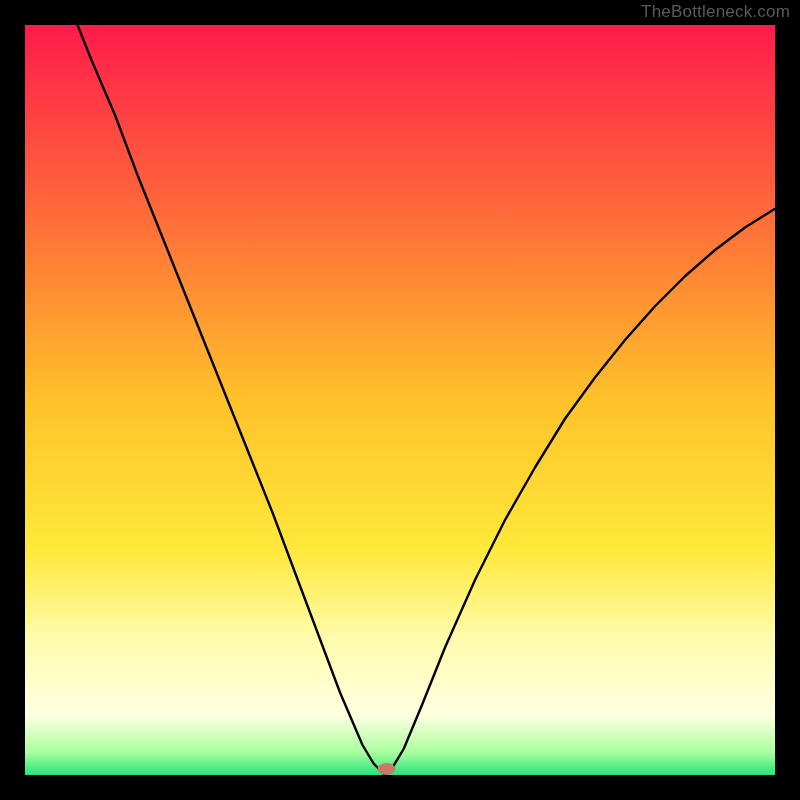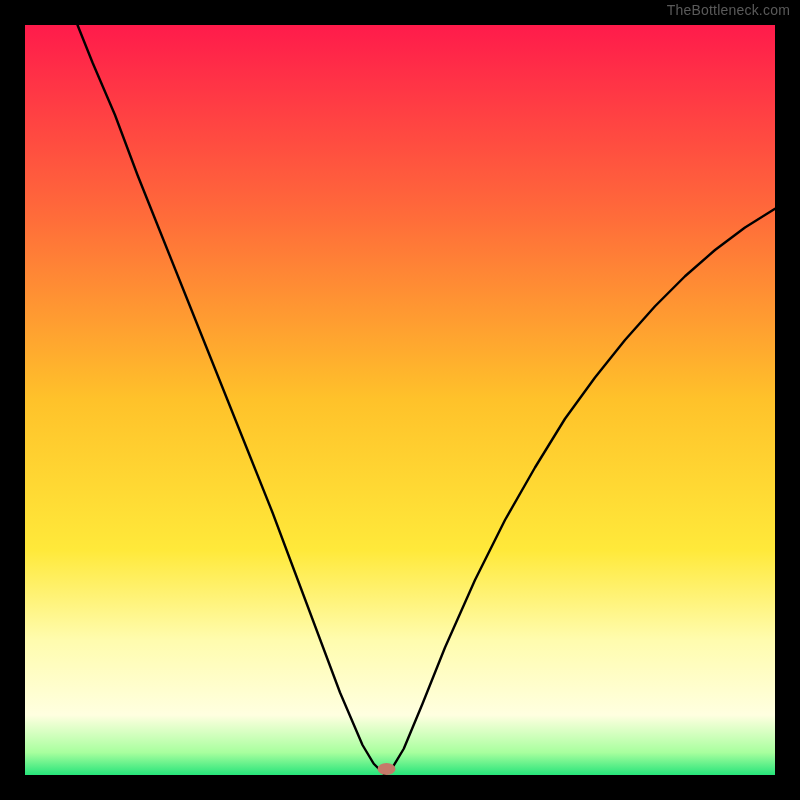--- a/index.html
+++ b/index.html
@@ -20,21 +20,21 @@
   svg {
     position: absolute;
     top: 0;
     left: 0;
   }
   .watermark {
     position: absolute;
     top: 2px;
     right: 10px;
     color: #5a5a5a;
-    font-size: 14px;
+    font-size: 17px;
     font-weight: 500;
     letter-spacing: 0.2px;
     text-align: right;
   }
 </style>
 </head>
 <body>
 
 <div class="stage">
   <svg id="svg" width="800" height="800" viewBox="0 0 800 800">

